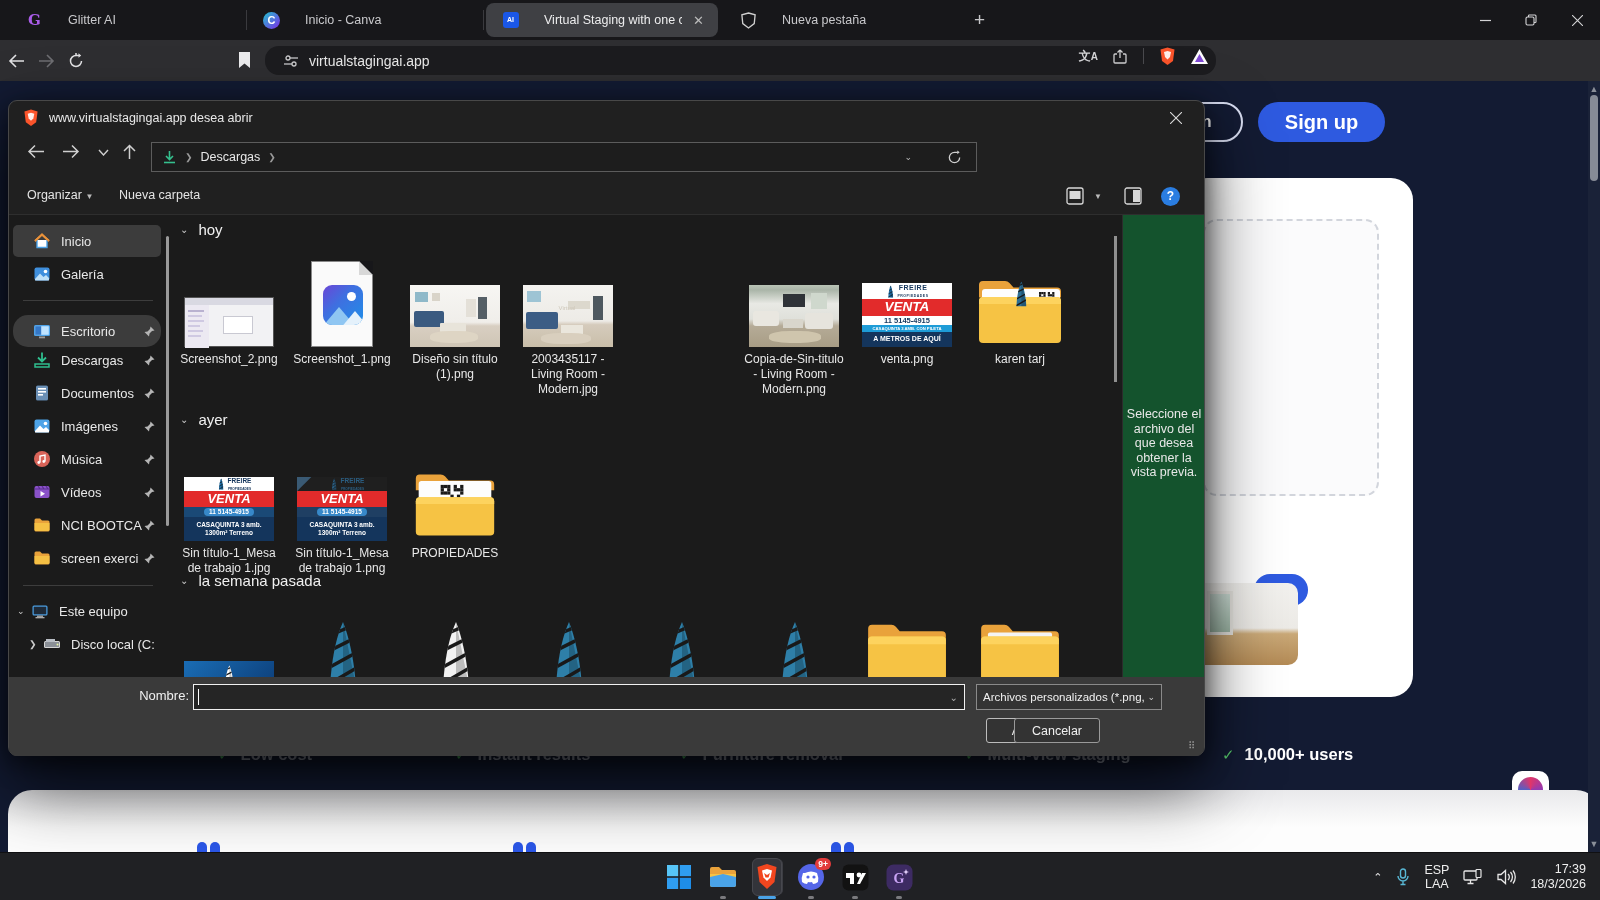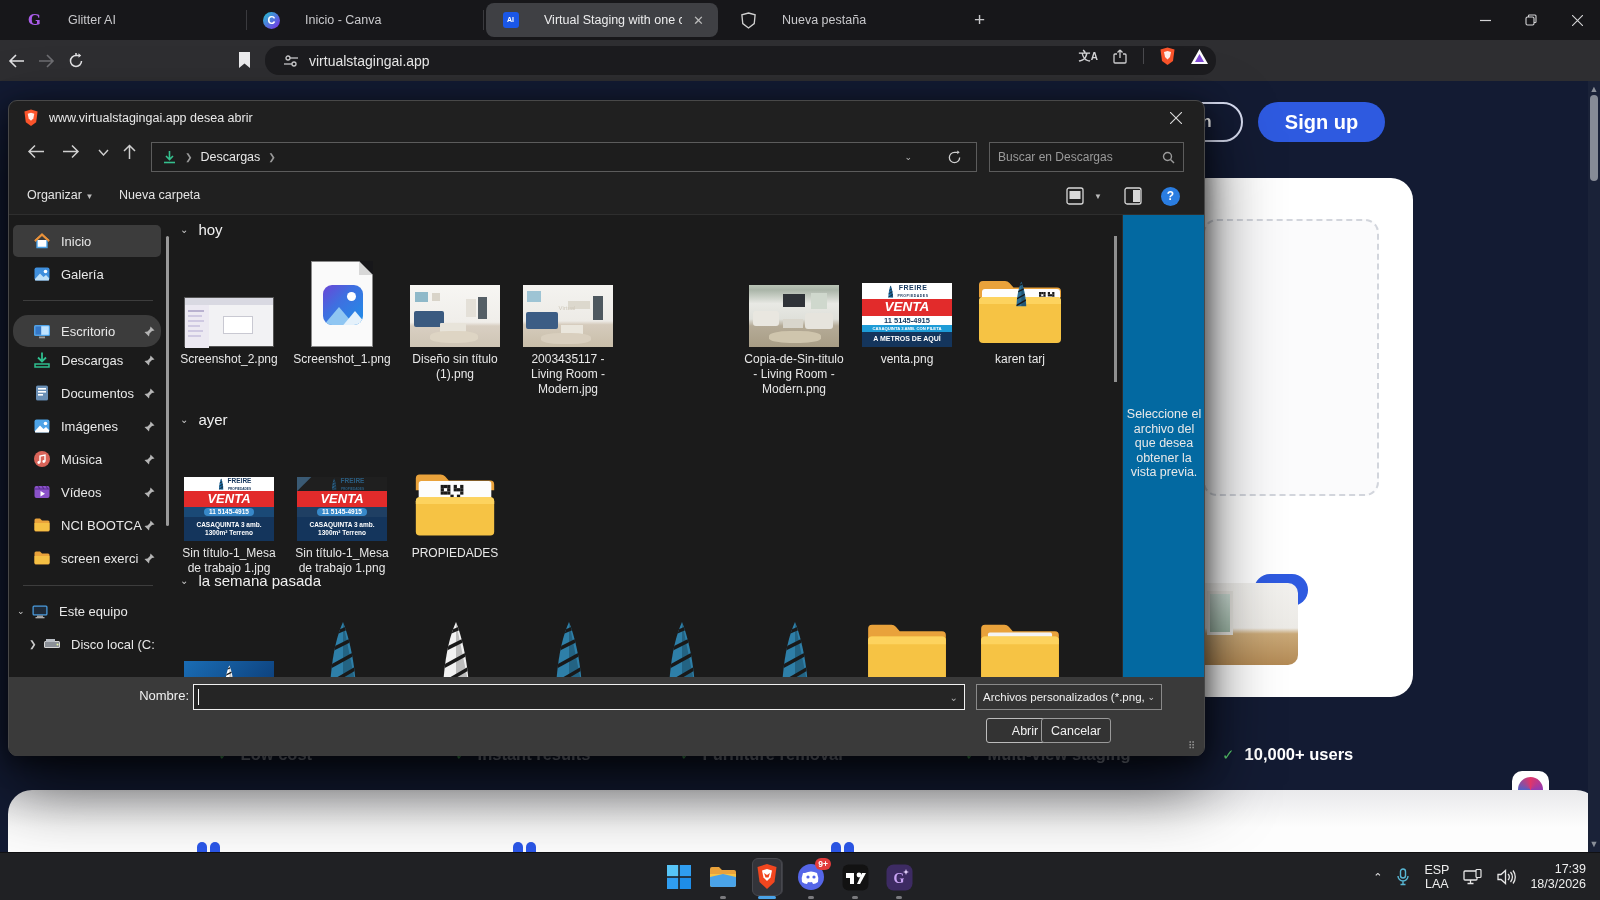--- a/index.html
+++ b/index.html
@@ -66,21 +66,21 @@
 .sbdiv{position:absolute;left:14px;width:130px;height:1px;background:#3d3d3d;}
 .sbscroll{position:absolute;left:157px;top:21px;width:3px;height:290px;background:#9a9a9a;border-radius:2px;}
 .filearea{position:absolute;left:165px;top:0;width:940px;height:462px;}
 .ghead{position:absolute;font-size:15px;color:#f0f0f0;display:flex;align-items:center;gap:10px;}
 .ghead .gch{font-size:10px;color:#cacaca;}
 .tile{position:absolute;width:110px;display:flex;flex-direction:column;align-items:center;}
 .thumbbox{display:flex;align-items:flex-end;justify-content:center;}
 .tlab{margin-top:5px;font-size:12px;line-height:15px;color:#e8e8e8;text-align:center;max-width:104px;overflow-wrap:break-word;}
 .listscroll{position:absolute;left:1102px;top:0;width:9px;height:462px;}
 .listscroll .lsth{position:absolute;left:3px;top:21px;width:3px;height:146px;background:#8f8f8f;}
-.preview{position:absolute;left:1113px;top:0;width:82px;height:462px;background:#0369a1;border-left:1px solid #2c2c2c;padding-left:31px;}
+.preview{position:absolute;left:1113px;top:0;width:82px;height:462px;background:#14532d;border-left:1px solid #2c2c2c;padding-left:31px;}
 .pvtext{position:absolute;left:2px;top:192px;width:78px;font-size:12.5px;line-height:14.5px;color:#e8e8e8;text-align:center;}
 .dbottom{position:absolute;left:0;top:576px;width:1195px;height:79px;background:#3a3a3a;border-radius:0 0 8px 8px;}
 .nlabel{position:absolute;left:110px;top:11px;width:70px;text-align:right;font-size:13px;color:#f0f0f0;}
 .ninput{position:absolute;left:184px;top:7px;width:772px;height:26px;background:#252525;border:1px solid #f0f0f0;display:flex;align-items:center;}
 .caret{margin-left:4px;width:1px;height:16px;background:#fff;}
 .nchev{position:absolute;right:6px;color:#aaa;font-size:10px;}
 .fcombo{position:absolute;left:967px;top:7px;width:186px;height:26px;background:#333;border:1px solid #8a8a8a;display:flex;align-items:center;font-size:11.5px;color:#f0f0f0;padding:0 6px;}
 .dbtn{position:absolute;top:41px;height:25px;background:#333;border:1px solid #9a9a9a;border-radius:3px;color:#f0f0f0;font-size:12.5px;display:flex;align-items:center;justify-content:center;}
 .grip{position:absolute;right:4px;bottom:4px;width:12px;height:12px;color:#9a9a9a;font-size:10px;}
 
@@ -383,28 +383,20 @@
             <path d="M7.5 1 V9 M4 6 L7.5 9.5 L11 6" stroke="#35c08e" stroke-width="1.6" fill="none"></path>
             <path d="M2 12.5 H13" stroke="#35c08e" stroke-width="1.6"></path>
           </svg>
         <span style="margin:0 8px;color:#9a9a9a;font-size:9px">❯</span>
         <span>Descargas</span>
         <span style="margin:0 8px;color:#9a9a9a;font-size:9px">❯</span>
         <span style="position:absolute;right:64px;color:#bbb;font-size:9px">⌄</span>
         <svg style="position:absolute;right:14px;top:7px" width="15" height="15" viewBox="0 0 16 16">
             <path d="M13.5 8 A5.5 5.5 0 1 1 8 2.5 M8 2.5 L11.5 2.5" stroke="#cfcfcf" stroke-width="1.4" fill="none"></path>
             <path d="M11 0.5 L13.5 2.5 L11 4.5 Z" fill="#cfcfcf"></path>
-          </svg>
-      </div>
-      <div class="searchbox">
-        <span>Buscar en Descargas</span>
-
-        <svg style="margin-left:auto" width="13" height="13" viewBox="0 0 13 13">
-            <circle cx="5.5" cy="5.5" r="4" fill="none" stroke="#9a9a9a" stroke-width="1.4"></circle>
-            <line x1="8.5" y1="8.5" x2="12" y2="12" stroke="#9a9a9a" stroke-width="1.4"></line>
           </svg>
       </div>
     </div>
     <div class="cmdrow">
       <div class="cmditem" style="left:18px"><span>Organizar</span> <span style="font-size:8px;color:#bbb">▼</span></div>
       <div class="cmditem" style="left:110px">Nueva carpeta</div>
       <div class="cmditem" style="left:1056px;top:7px">
           <svg width="20" height="20" viewBox="0 0 20 20">
             <rect x="2" y="2" width="16" height="16" rx="2" fill="none" stroke="#d8d8d8" stroke-width="1.3"></rect>
             <rect x="4.5" y="5" width="11" height="8" fill="#d8d8d8"></rect>
@@ -1040,21 +1032,21 @@
       <div class="nlabel">Nombre:</div>
       <div class="ninput">
           <span class="caret"></span>
           <span class="nchev">⌄</span>
         </div>
       <div class="fcombo">
           <span style="white-space:nowrap;overflow:hidden;">Archivos personalizados (*.png,</span>
           <span style="margin-left:auto;font-size:9px;color:#ccc">⌄</span>
         </div>
       <div class="dbtn" style="left:977px;width:78px;border:1px solid #bcbcbc">Abrir</div>
-      <div class="dbtn" style="left:1032px;width:70px">Cancelar</div>
+      <div class="dbtn" style="left:1005px;width:86px">Cancelar</div>
       <div class="grip">⠿</div>
     </div>
   </div>
 
   <div class="taskbar">
     <div class="tbicons" id="tbicons">
         <div class="tbi">
           <svg width="26" height="26" viewBox="0 0 26 26">
             <rect x="1" y="1" width="11.2" height="11.2" fill="#57c5f7"></rect>
             <rect x="13.8" y="1" width="11.2" height="11.2" fill="#2f9df0"></rect>

